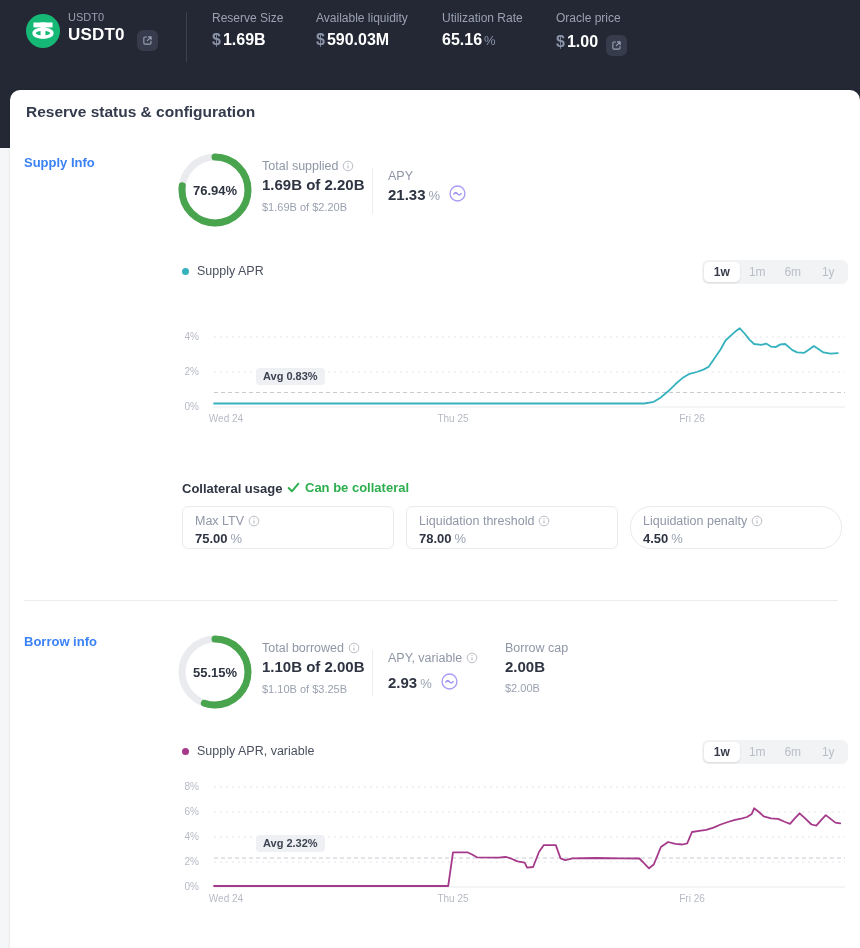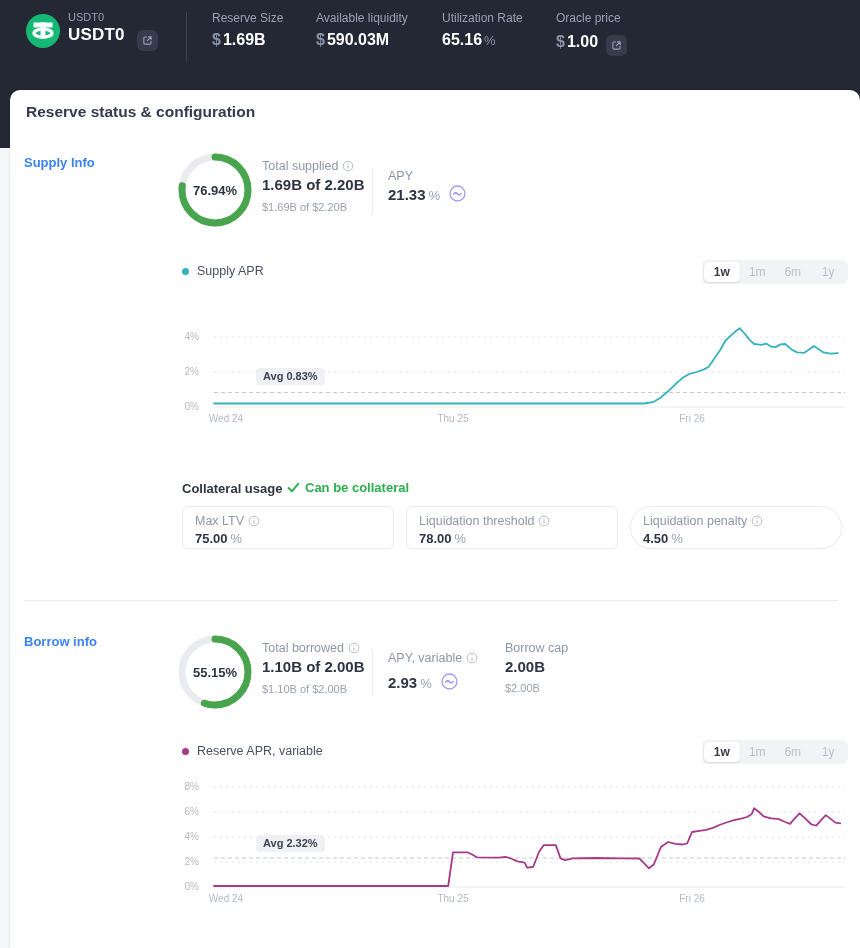--- a/index.html
+++ b/index.html
@@ -229,21 +229,21 @@
       <span>Total borrowed</span>
       <span class="info-i">
         <svg width="12" height="12" viewBox="0 0 12 12">
             <circle cx="6" cy="6" r="4.8" fill="none" stroke="#b9bdc6" stroke-width="1"></circle>
             <line x1="6" y1="5.4" x2="6" y2="8.4" stroke="#b9bdc6" stroke-width="1.2"></line>
             <circle cx="6" cy="3.6" r="0.7" fill="#b9bdc6"></circle>
           </svg>
       </span>
     </div>
     <div class="g-value" style="left:252px;top:568px;">1.10B of 2.00B</div>
-    <div class="g-sub" style="left:252px;top:593px;">$1.10B of $2.00B</div>
+    <div class="g-sub" style="left:252px;top:593px;">$1.10B of $3.25B</div>
 
     <div class="vdiv" style="left:362px;top:560px;height:46px;"></div>
 
     <div class="g-label" style="left:378px;top:561px;">
       <span>APY, variable</span>
       <span class="info-i">
         <svg width="12" height="12" viewBox="0 0 12 12">
             <circle cx="6" cy="6" r="4.8" fill="none" stroke="#b9bdc6" stroke-width="1"></circle>
             <line x1="6" y1="5.4" x2="6" y2="8.4" stroke="#b9bdc6" stroke-width="1.2"></line>
             <circle cx="6" cy="3.6" r="0.7" fill="#b9bdc6"></circle>
@@ -259,21 +259,21 @@
           </svg>
       </span>
     </div>
 
     <div class="g-label" style="left:495px;top:551px;">Borrow cap</div>
     <div class="g-value" style="left:495px;top:568px;">2.00B</div>
     <div class="g-sub" style="left:495px;top:592px;text-align:center;">$2.00B</div>
 
     <div class="legend" style="left:172px;top:654px;">
       <span class="dot" style="background: rgb(165, 58, 139);"></span>
-      <span>Reserve APR, variable</span>
+      <span>Supply APR, variable</span>
     </div>
     <div class="seg" style="left:692px;top:650px;">
       <button class="chip active">1w</button>
       <button class="chip">1m</button>
       <button class="chip">6m</button>
       <button class="chip">1y</button>
     </div>
 
     <div class="chart" style="top:690px;height:126px;">
       <svg width="845" height="126" viewBox="0 0 845 126">

